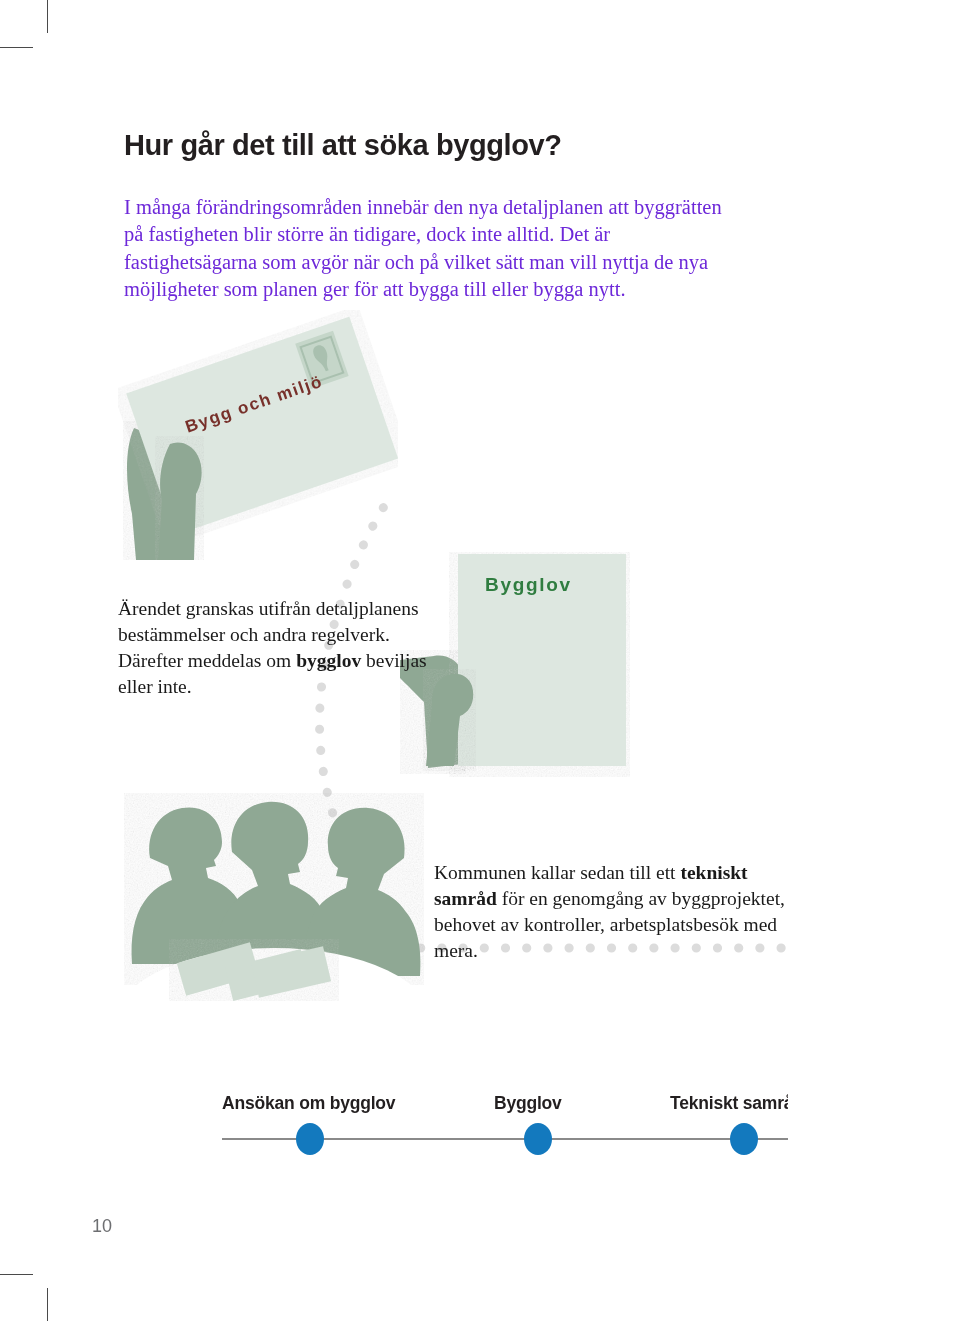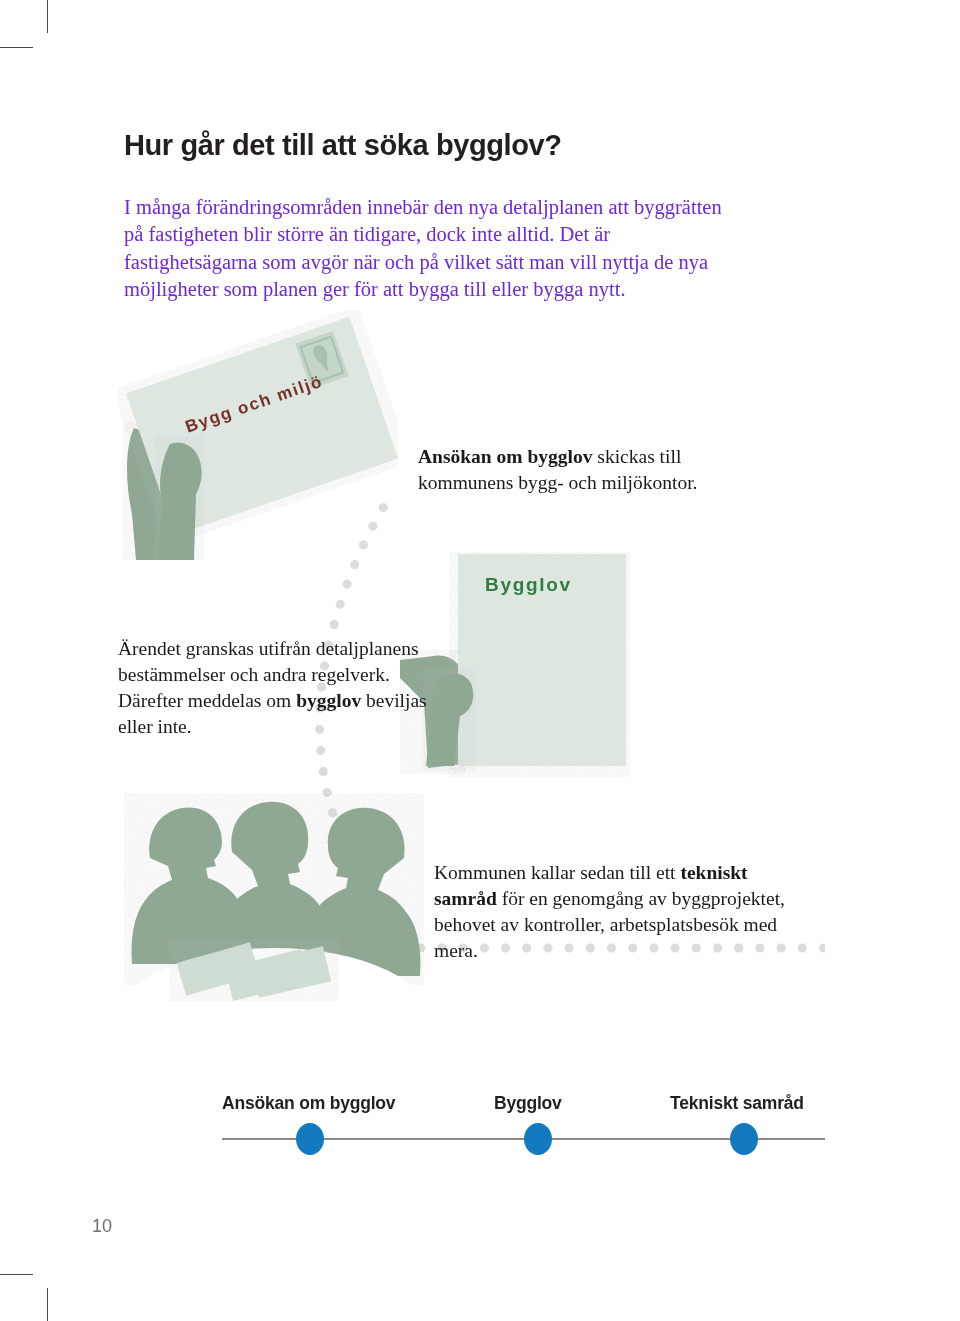--- a/index.html
+++ b/index.html
@@ -10,21 +10,20 @@
   body {
     font-family: "Liberation Serif", serif;
     -webkit-font-smoothing: antialiased;
   }
   #page {
     position: relative;
     width: 788px;
     height: 1321px;
     background: #ffffff;
     overflow: hidden;
-    padding-left: 37px;
   }
 
   
   .crop {
     position: absolute;
     background: #4a4a4a;
   }
   .crop-v { width: 1px; height: 33px; }
   .crop-h { height: 1px; width: 33px; }
 
@@ -61,21 +60,21 @@
 
   .body-para {
     position: absolute;
     font-size: 19.5px;
     line-height: 26px;
     color: #1a1a1a;
   }
   .body-para b { font-weight: bold; }
 
   #para-ansokan { left: 418px; top: 424px; width: 330px; }
-  #para-arendet { left: 118px; top: 616px; width: 320px; }
+  #para-arendet { left: 118px; top: 576px; width: 320px; }
   #para-kommunen { left: 410px; top: 840px; width: 360px; margin-left: 24px; }
 
   
   #dot-path {
     position: absolute;
     left: 0; top: 0;
     width: 960px; height: 1321px;
     pointer-events: none;
   }
 
@@ -239,23 +238,20 @@
       </g>
 
       <g>
         <path d="M 52 134 C 62 130 74 134 80 146 C 86 158 84 174 78 184
                  L 76 250 L 40 250 L 44 190 C 40 176 42 152 52 134 Z" fill="#8fa894" filter="url(#paperTex1)"></path>
       </g>
     </svg>
     <span class="env-label">Bygg och miljö</span>
   </div>
 
-  <p class="body-para" id="para-ansokan">
-    <b>Ansökan om bygglov</b><span> skickas till kommunens bygg- och miljökontor.</span>
-  </p>
 
   <div id="illo-bygglov">
     <svg width="230" height="230" viewBox="0 0 230 230">
       <defs>
         <filter id="paperTex2" x="-5%" y="-5%" width="110%" height="110%">
           <feTurbulence type="fractalNoise" baseFrequency="0.75" numOctaves="4" result="n"></feTurbulence>
           <feColorMatrix in="n" type="saturate" values="0"></feColorMatrix>
           <feComponentTransfer result="t">
             <feFuncA type="linear" slope="0.22" intercept="0"></feFuncA>
           </feComponentTransfer>

